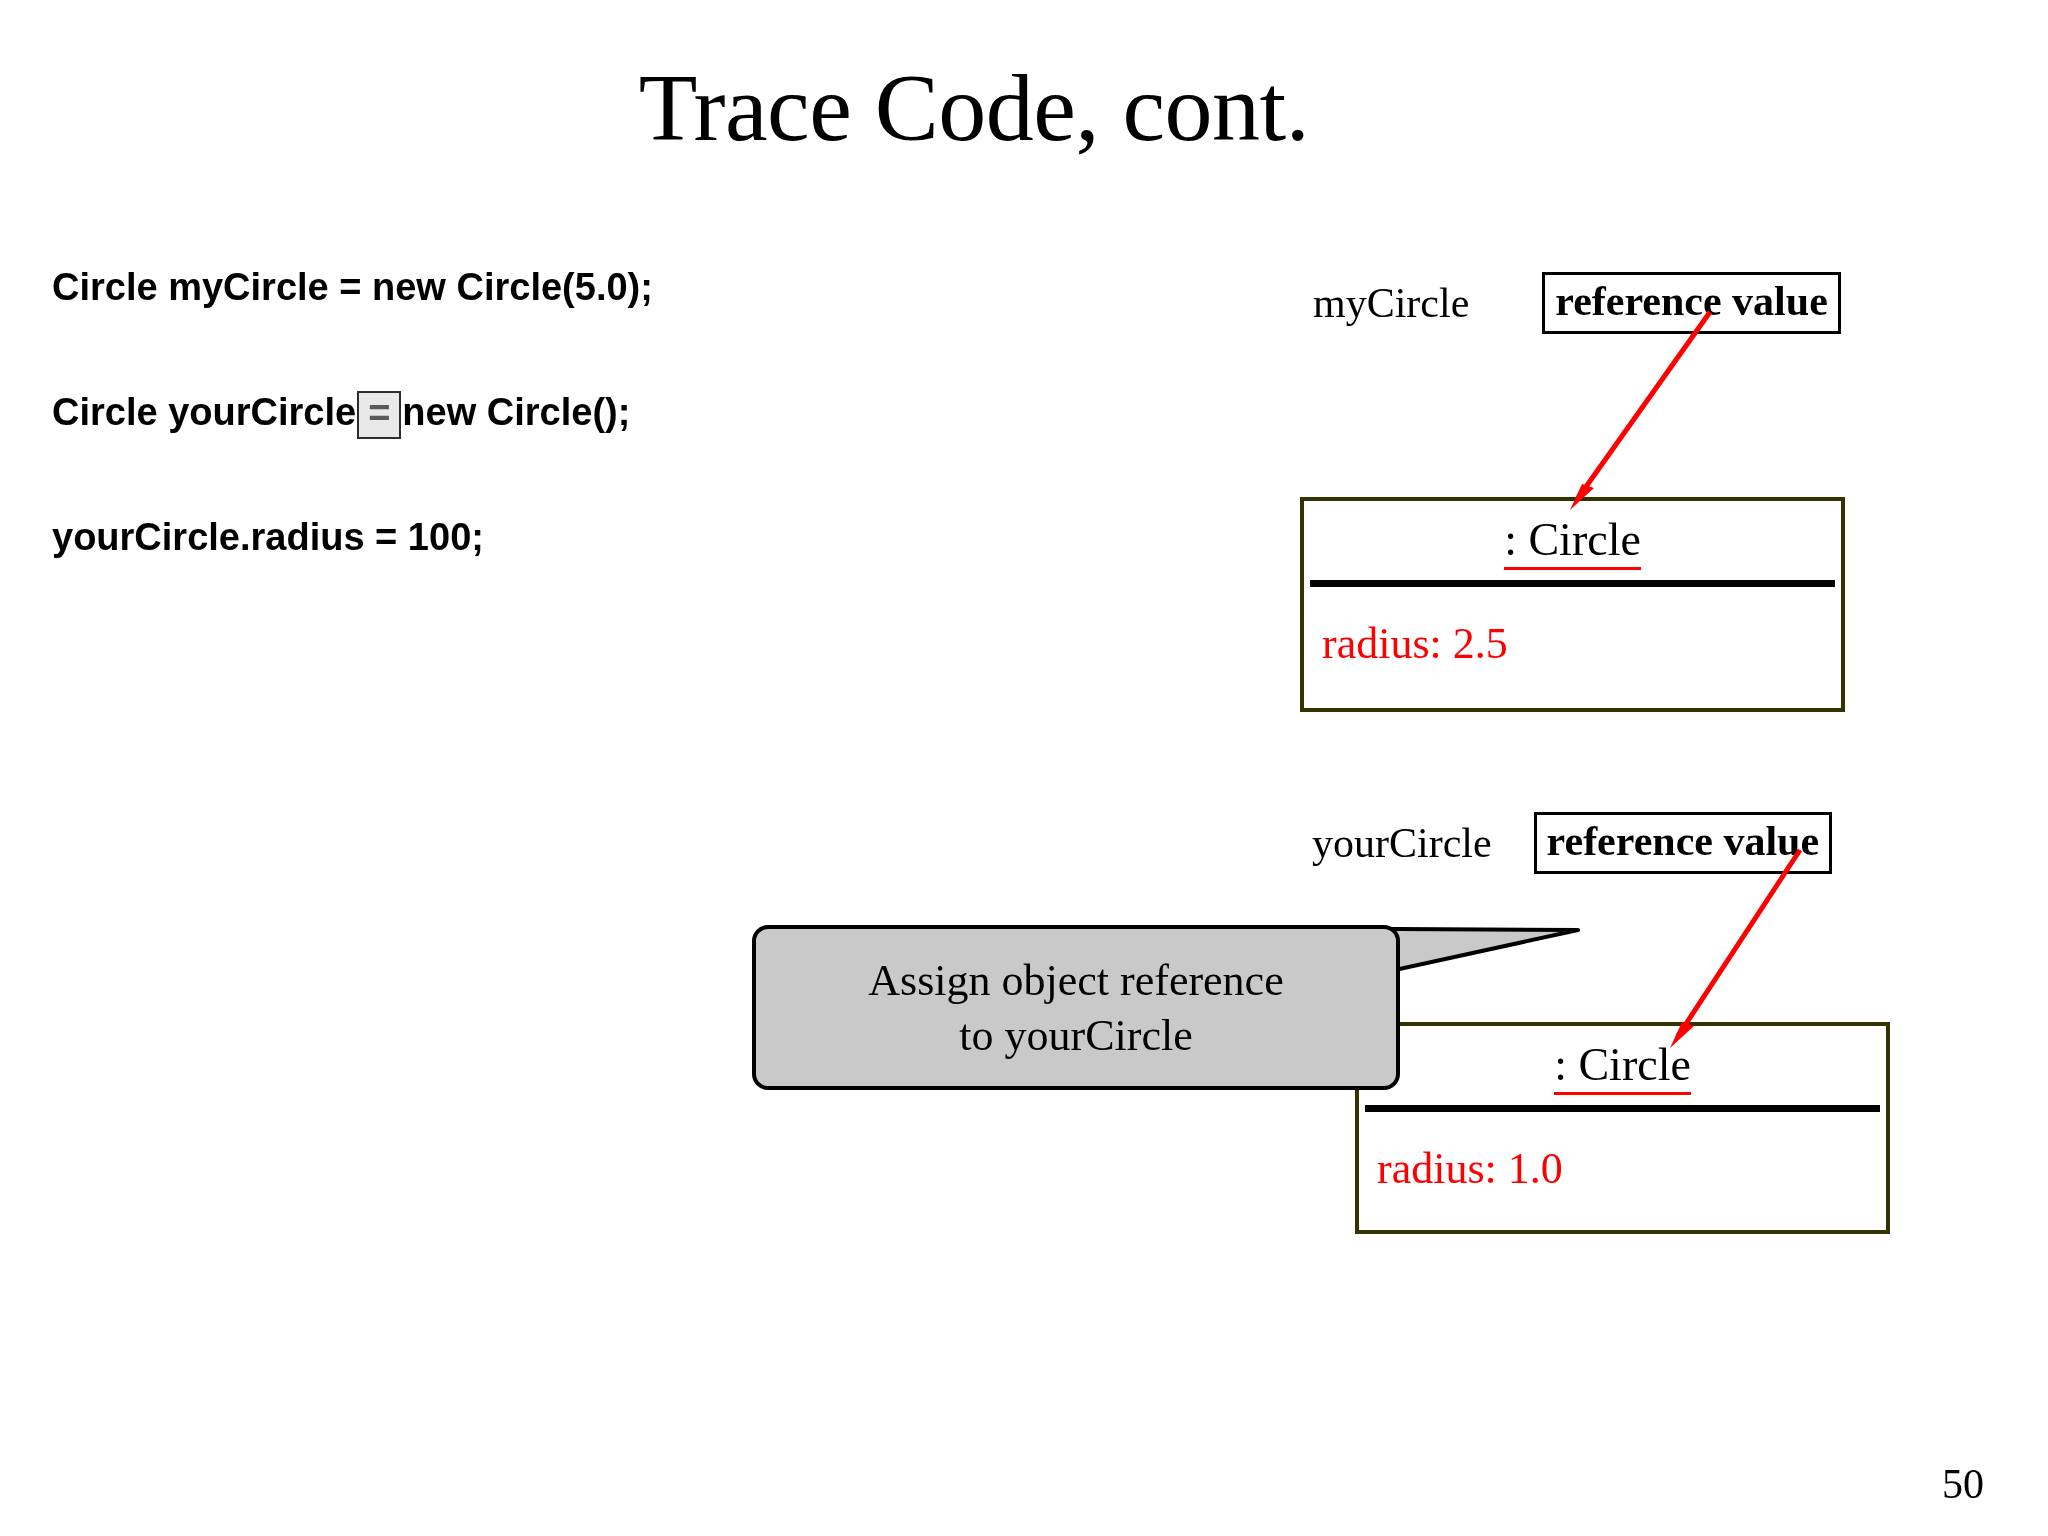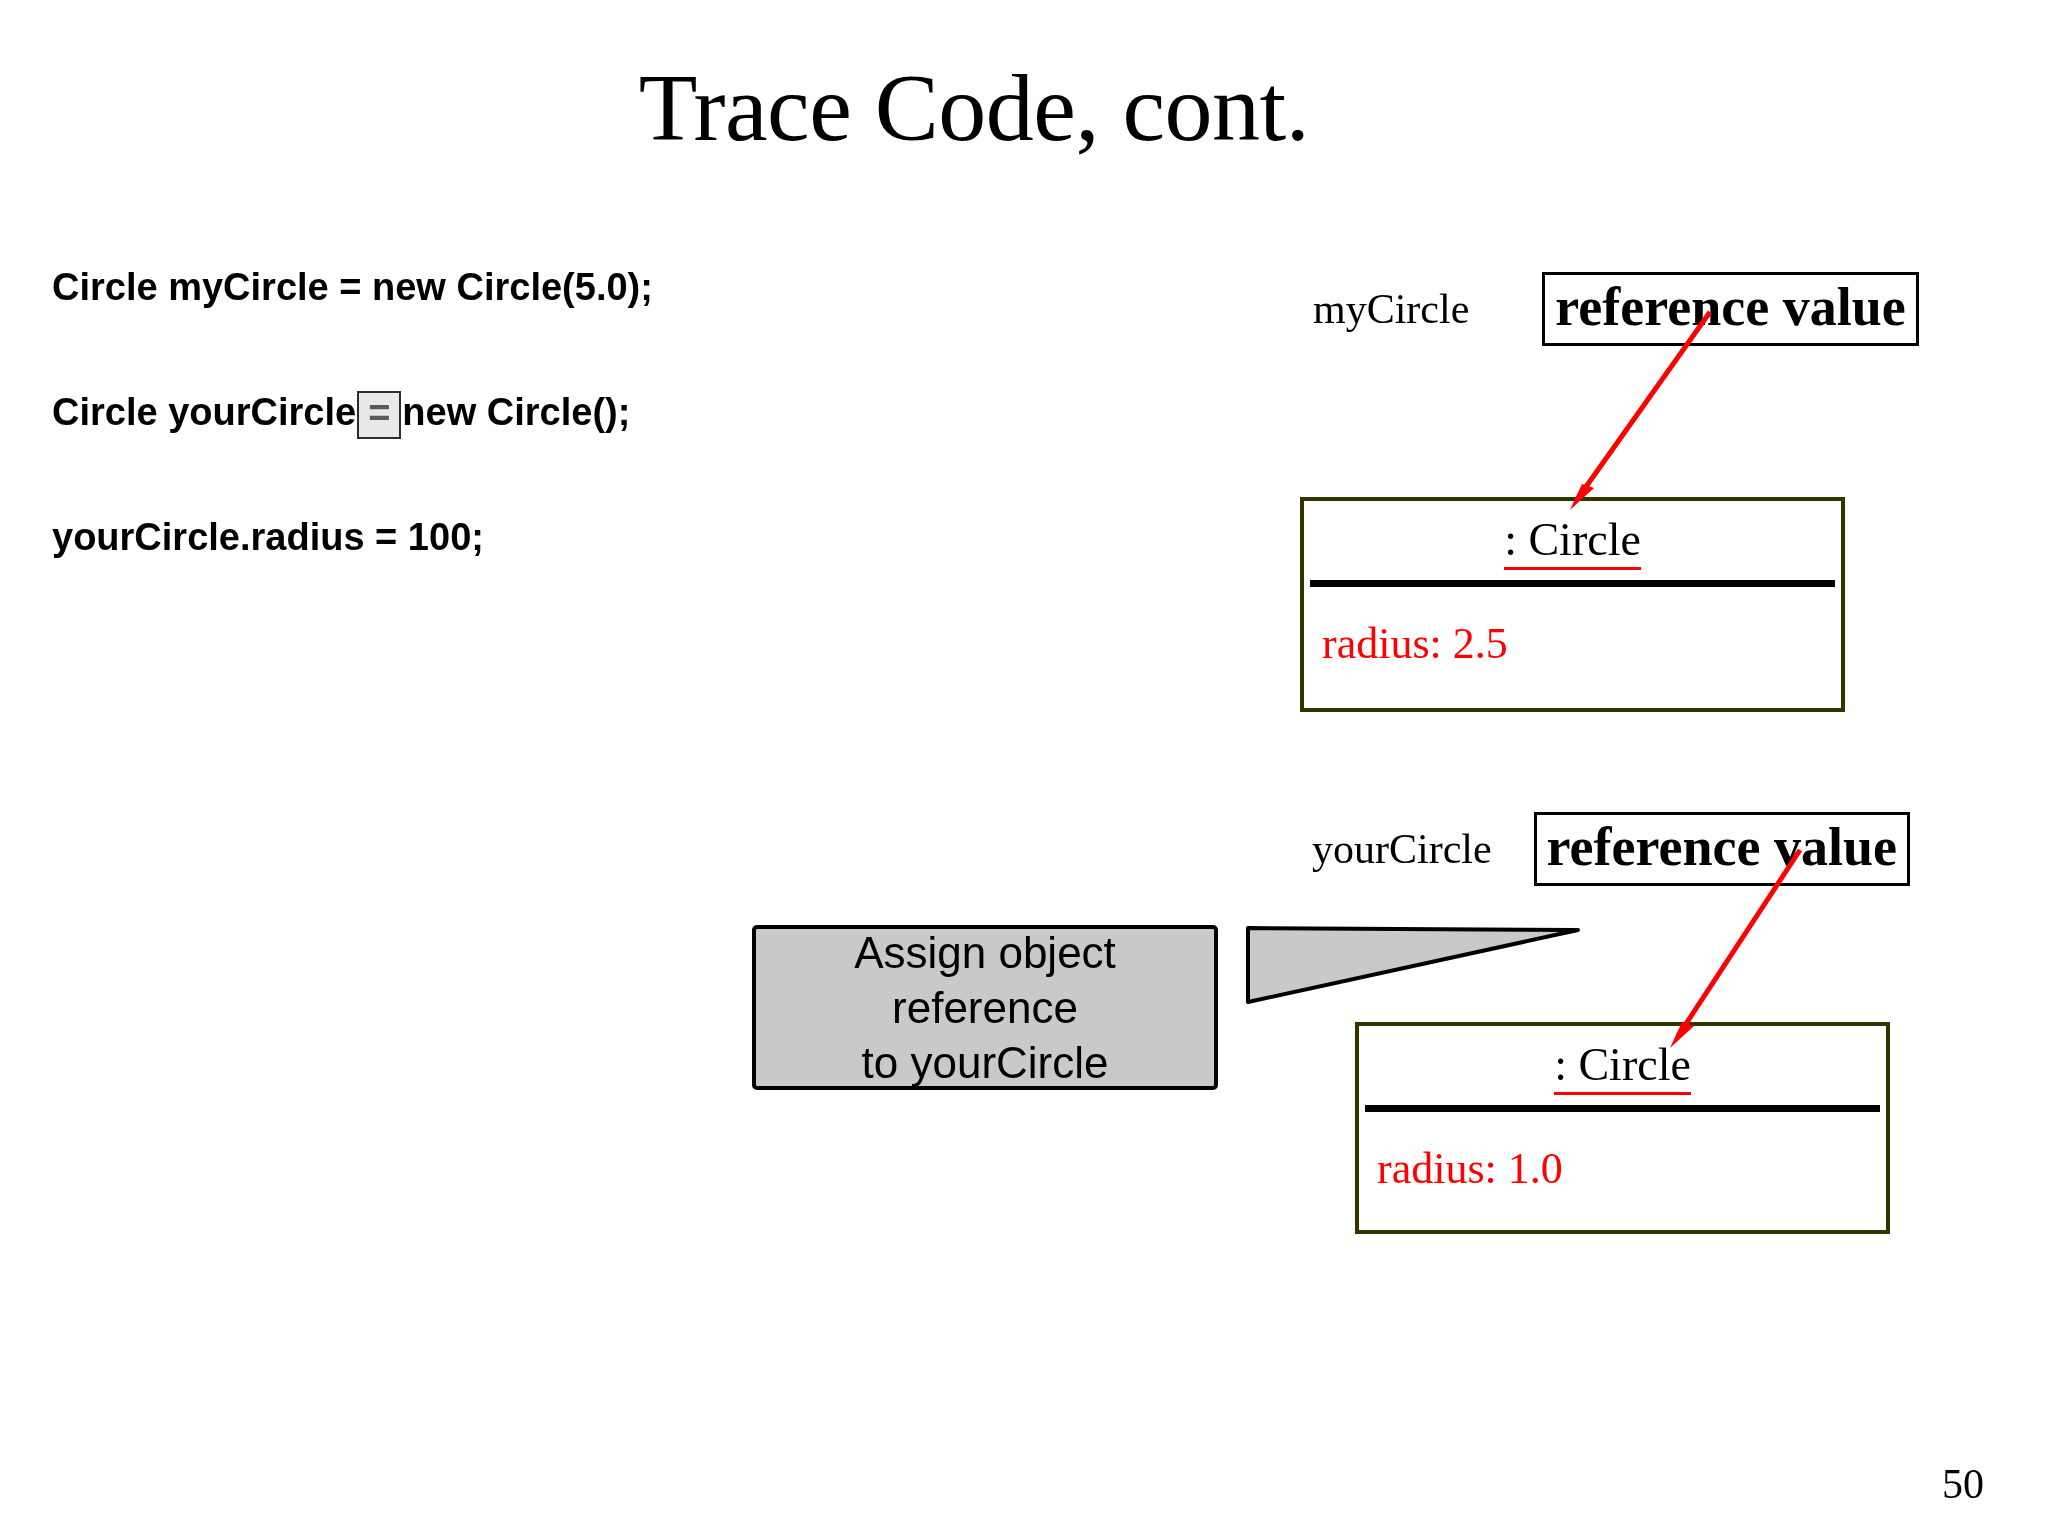--- a/index.html
+++ b/index.html
@@ -70,21 +70,21 @@
   }
   .var-label {
     font-family: "Liberation Serif", "DejaVu Serif", serif;
     font-size: 42px;
     font-weight: 400;
     color: #000000;
   }
   .ref-box {
     border: 3px solid #000000;
     font-family: "Liberation Serif", "DejaVu Serif", serif;
-    font-size: 54px;
+    font-size: 42px;
     font-weight: bold;
     color: #000000;
     padding: 5px 10px 9px 10px;
     background: #ffffff;
     line-height: 1;
   }
   #ref-group-mycircle  { left: 1313px; top: 272px; }
   #ref-group-mycircle .var-label { margin-right: 33px; }
   #ref-group-yourcircle { left: 1312px; top: 812px; }
   #ref-group-yourcircle .var-label { margin-right: 2px; }
@@ -124,31 +124,31 @@
     color: #ff0000;
     padding: 35px 0 0 18px;
     line-height: 1;
   }
 
   
   #callout {
     position: absolute;
     left: 752px;
     top: 925px;
-    width: 466px;
+    width: 648px;
     height: 165px;
     background: #c9c9c9;
     border: 4px solid #000000;
-    border-radius: 5px;
+    border-radius: 16px;
     box-sizing: border-box;
     display: flex;
     align-items: center;
     justify-content: center;
     text-align: center;
-    font-family: Liberation Sans, sans-serif;
+    font-family: Liberation Serif, serif;
     font-size: 44px;
     font-weight: 400;
     color: #000000;
     line-height: 1.25;
     z-index: 3;
   }
   #callout-tail {
     position: absolute;
     left: 1230px;
     top: 890px;

